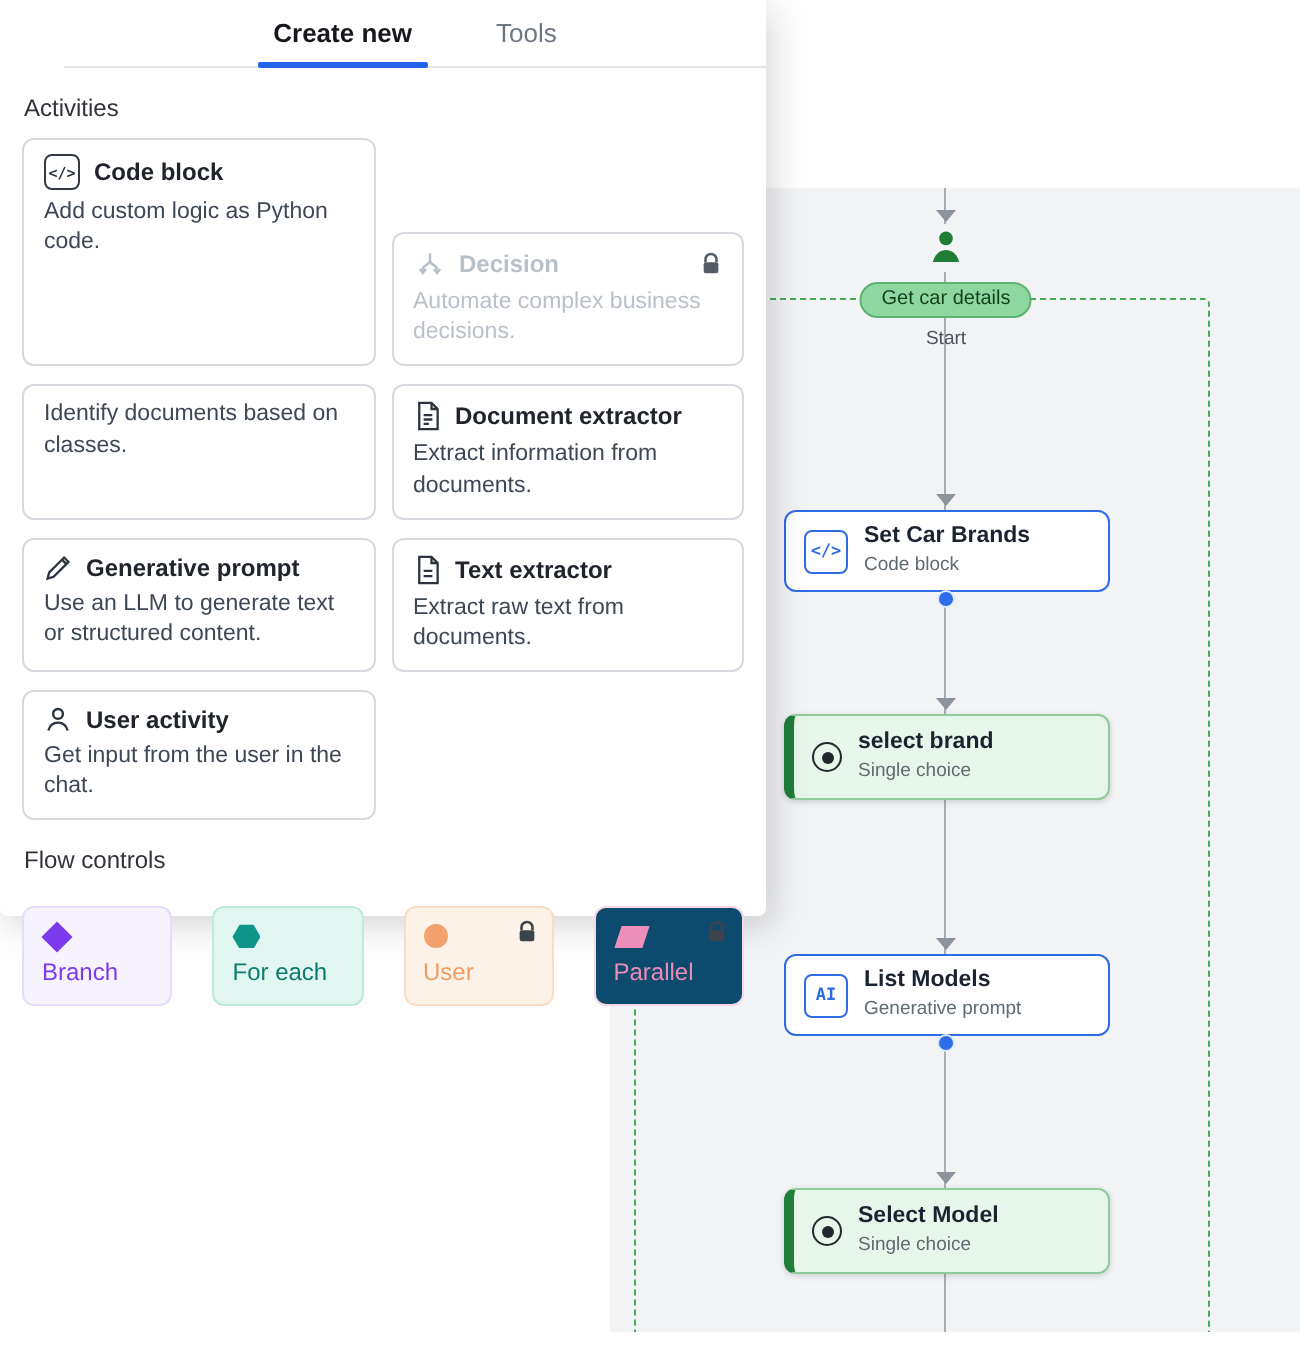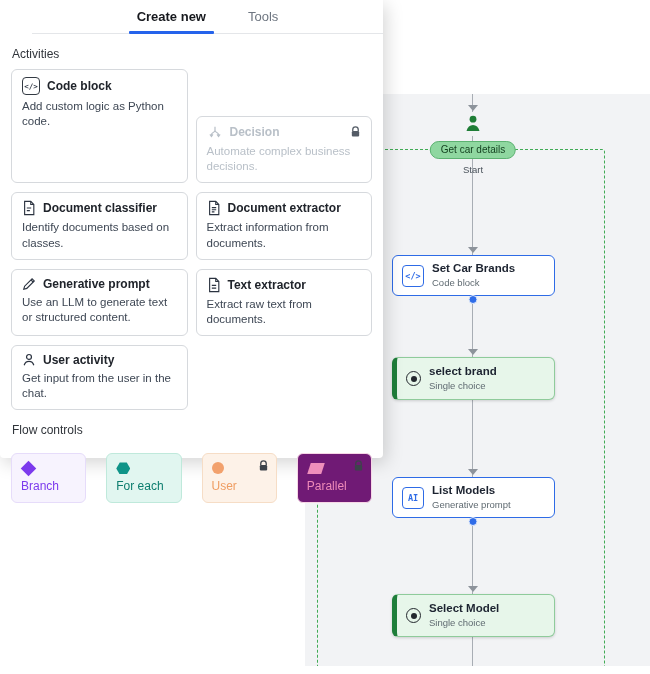--- a/index.html
+++ b/index.html
@@ -50,21 +50,21 @@
   .chips { display:flex; gap:20px; margin:16px 11px; }
   .chip { width:84px; height:50px; border-radius:6px; padding:7px 9px; position:relative; cursor:pointer; }
   .chip-label { font-size:12px; margin-top:5px; }
   .chip .lock { position:absolute; top:6px; right:7px; color:#3d434b; }
   .chip-branch { background:#f7f3fe; border:1px solid #e6dcfa; }
   .chip-branch .chip-label { color:#7c3aed; }
   .chip-foreach { background:#e1f6f0; border:1px solid #bfe9db; }
   .chip-foreach .chip-label { color:#0b7d6e; }
   .chip-loop { background:#fdf2e8; border:1px solid #f6ddc6; }
   .chip-loop .chip-label { color:#ef9d62; }
-  .chip-parallel { background:#701a75; border:1px solid #f7d6e6; }
+  .chip-parallel { background:#0c4a6e; border:1px solid #f7d6e6; }
   .chip-parallel .chip-label { color:#ee8ab8; }
   .shape-diamond { width:11px; height:11px; background:#7c3aed; transform:rotate(45deg); margin:2px 0 0 2px; display:block; }
   .shape-hexagon { width:14px; height:12px; background:#0e9488; clip-path:polygon(25% 0,75% 0,100% 50%,75% 100%,25% 100%,0 50%); display:block; margin-top:1px; }
   .shape-circle { width:12px; height:12px; background:#f2a16d; border-radius:50%; display:block; margin-top:1px; }
   .shape-para { width:14px; height:11px; background:#ee8fbb; transform:skewX(-18deg); display:block; margin:2px 0 0 2px; }
 </style>
 </head>
 <body>
 
 <div class="canvas">
@@ -153,30 +153,20 @@
           <svg viewBox="0 0 12 13" width="11" height="12">
               <path d="M3 5.5V4a3 3 0 0 1 6 0v1.5" fill="none" stroke="currentColor" stroke-width="1.4"></path>
               <rect x="2" y="5.5" width="8" height="6" rx="1.2" fill="currentColor"></rect>
             </svg>
         </span>
       </div>
       <div class="card-desc">Automate complex business decisions.</div>
     </div>
 
     <div class="card">
-      <div class="card-head">
-        <span class="card-icon">
-          <svg viewBox="0 0 16 18" width="14" height="16" fill="none" stroke="currentColor" stroke-width="1.3">
-              <path d="M3 1.5h7L13.5 5v11.5H3z"></path>
-              <path d="M10 1.5V5h3.5"></path>
-              <path d="M5.5 9h5M5.5 12h3.5"></path>
-            </svg>
-        </span>
-        <span class="card-title">Document classifier</span>
-      </div>
       <div class="card-desc">Identify documents based on classes.</div>
     </div>
 
     <div class="card">
       <div class="card-head">
         <span class="card-icon">
           <svg viewBox="0 0 16 18" width="14" height="16" fill="none" stroke="currentColor" stroke-width="1.3">
               <path d="M3 1.5h7L13.5 5v11.5H3z"></path>
               <path d="M10 1.5V5h3.5"></path>
               <path d="M5.5 8.5h5M5.5 11h5M5.5 13.5h3"></path>

